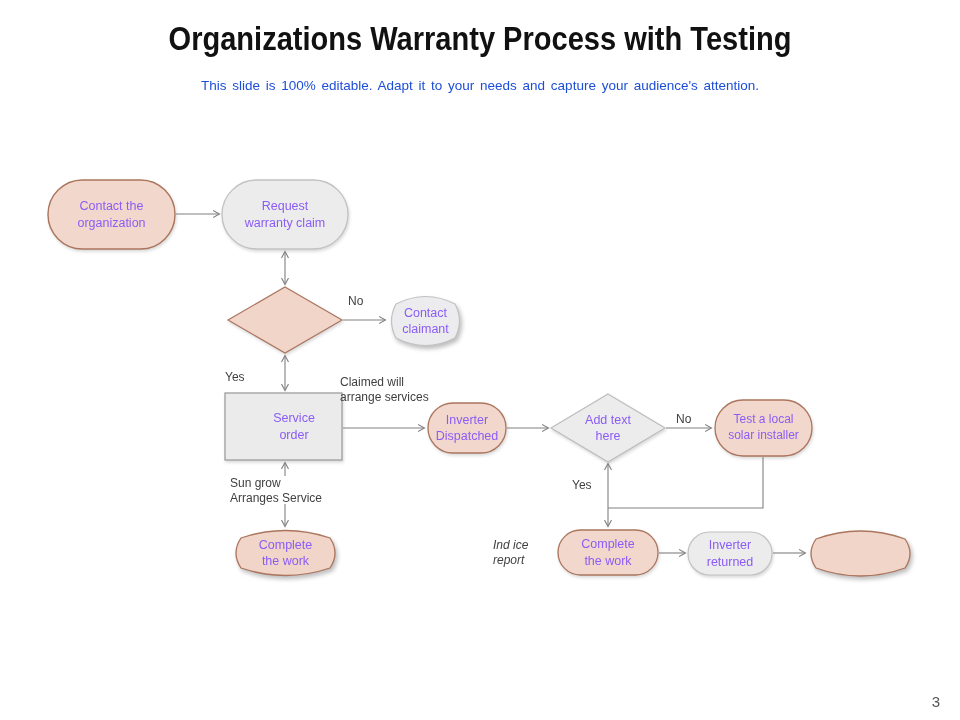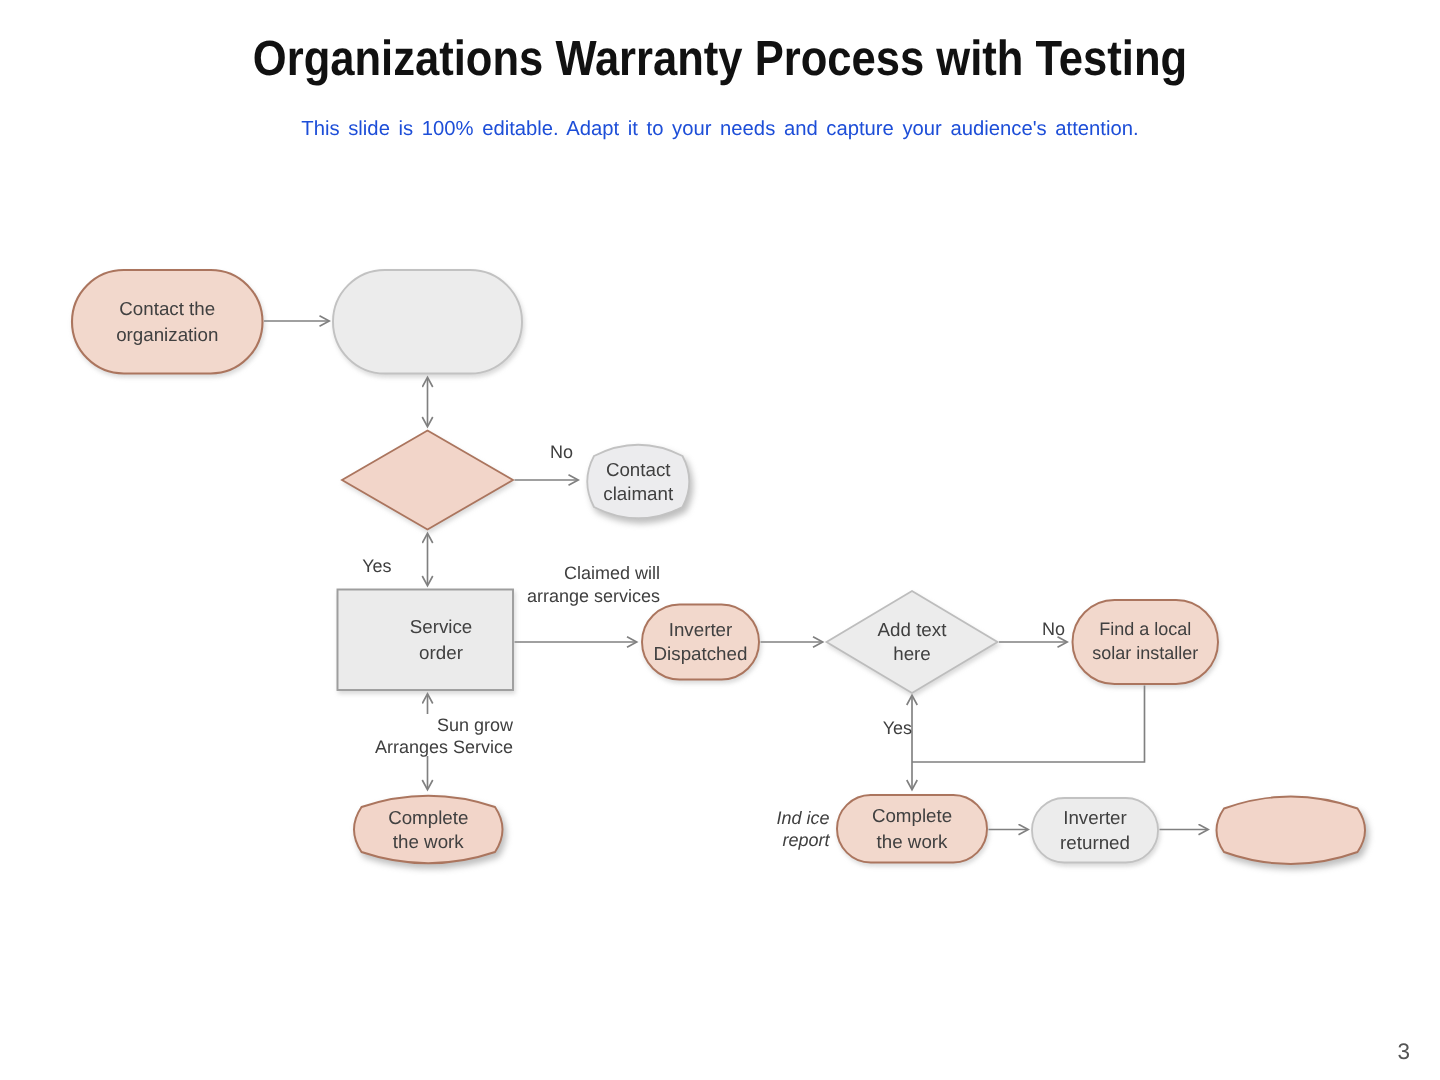--- a/index.html
+++ b/index.html
@@ -39,27 +39,27 @@
   }
   .diagram-svg { position: absolute; left: 0; top: 0; }
   .node-text {
     position: absolute;
     display: flex;
     align-items: center;
     justify-content: center;
     text-align: center;
     font-size: 12.5px;
     line-height: 1.3;
-    color: #404040;
+    color: #8b5cf6;
     white-space: pre-line;
     pointer-events: none;
   }
   .edge-label {
     position: absolute;
-    text-align: right;
+    text-align: left;
     font-size: 12px;
     line-height: 1.25;
     color: #3f3f3f;
     white-space: pre-line;
     pointer-events: none;
   }
   .shadow-strong { filter: drop-shadow(2px 3px 2px rgba(110,110,110,0.45)); }
   .shadow-soft   { filter: drop-shadow(1.5px 2px 1.5px rgba(150,150,150,0.35)); }
 </style>
 </head>
@@ -105,29 +105,31 @@
     <polygon points="608,394 665,428 608,462 551,428" fill="#ececec" stroke="#bdbdbd" stroke-width="1.2" class="shadow-soft"></polygon>
     <rect x="715" y="400" width="97" height="56" rx="28" fill="#f2d8cc" stroke="#ab755e" stroke-width="1.3" class="shadow-soft"></rect>
     <path d="M241,538 Q285.5,523 330,538 Q340,553 330,568 Q285.5,583 241,568 Q231,553 241,538 Z" fill="#f2d5c9" stroke="#ab755e" stroke-width="1.3" class="shadow-strong"></path>
     <rect x="558" y="530" width="100" height="45" rx="22.5" fill="#f2d8cc" stroke="#ab755e" stroke-width="1.3" class="shadow-soft"></rect>
     <rect x="688" y="532" width="84" height="43" rx="21.5" fill="#ececec" stroke="#c2c2c2" stroke-width="1.2" class="shadow-soft"></rect>
     <path d="M816,539 Q860.5,523 905,539 Q915,553.5 905,568 Q860.5,584 816,568 Q806,553.5 816,539 Z" fill="#f2d5c9" stroke="#ab755e" stroke-width="1.3" class="shadow-strong"></path>
   </svg>
 
   <div class="node-text" style="left:48px;top:180px;width:127px;height:69px;">Contact the
 organization</div>
+  <div class="node-text" style="left:222px;top:180px;width:126px;height:69px;">Request
+warranty claim</div>
   <div class="node-text" style="left:388px;top:293px;width:75px;height:56px;">Contact
 claimant</div>
   <div class="node-text" style="left:242px;top:393px;width:104px;height:67px;">Service
 order</div>
   <div class="node-text" style="left:428px;top:403px;width:78px;height:50px;">Inverter
 Dispatched</div>
   <div class="node-text" style="left:551px;top:394px;width:114px;height:68px;">Add text
 here</div>
-  <div class="node-text" style="left:715px;top:400px;width:97px;height:56px;font-size:12px;">Find a local
+  <div class="node-text" style="left:715px;top:400px;width:97px;height:56px;font-size:12px;">Test a local
 solar installer</div>
   <div class="node-text" style="left:233px;top:528px;width:105px;height:50px;">Complete
 the work</div>
   <div class="node-text" style="left:558px;top:530px;width:100px;height:45px;">Complete
 the work</div>
   <div class="node-text" style="left:688px;top:532px;width:84px;height:43px;">Inverter
 returned</div>
 
   <div class="edge-label" style="left:348px;top:294px;width:34px;">No</div>
   <div class="edge-label" style="left:225px;top:370px;width:36px;">Yes</div>

